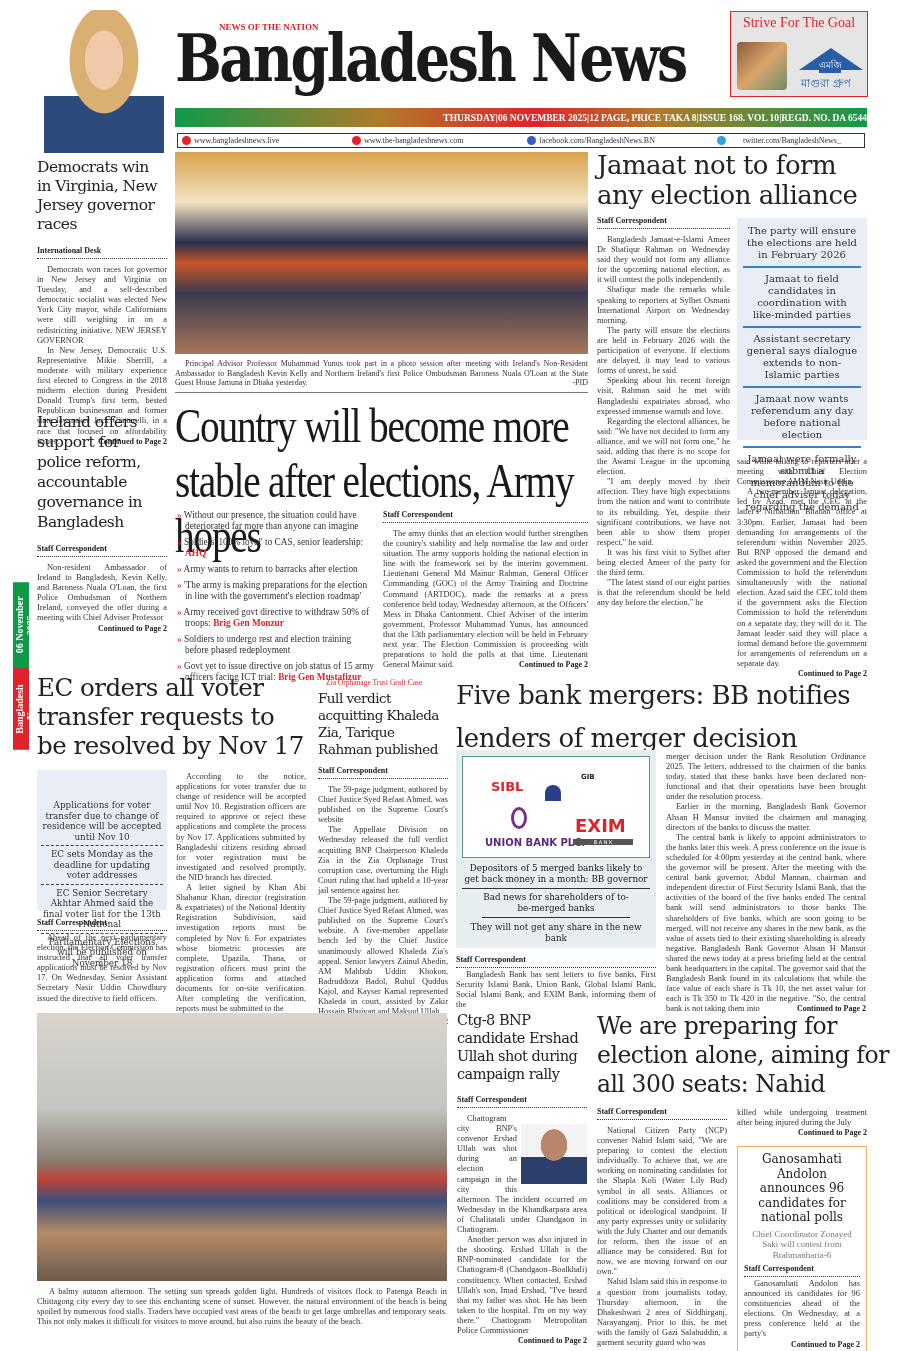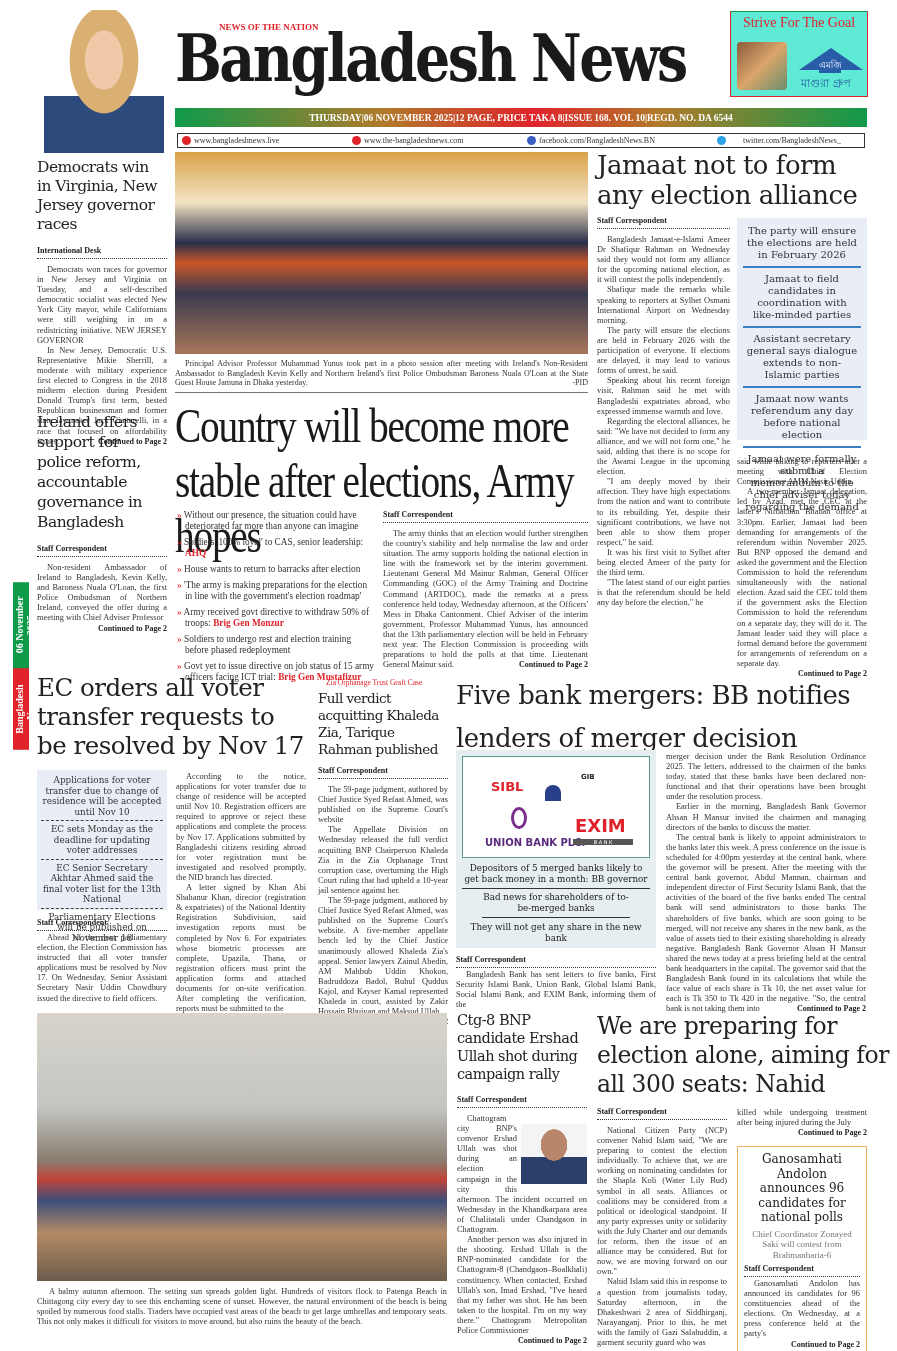--- a/index.html
+++ b/index.html
@@ -19,29 +19,29 @@
 .red{color:#e0232b;font-weight:bold}
 </style>
 </head>
 <body>
 
 <div class="abs" style="left:44px;top:10px;width:120px;height:143px;background:radial-gradient(ellipse at 50% 35%,#f0c9a8 0 22%,#d9b071 23% 40%,transparent 41%),linear-gradient(#fff 60%,#2c4a7c 60%);"></div>
 
 <div class="abs" style="left:219px;top:22px;font-family:'Liberation Serif',serif;font-weight:bold;font-size:9px;color:#e0232b;">NEWS OF THE NATION</div>
 <div class="abs" style="left:175px;top:18px;font-family:'DejaVu Serif',serif;font-weight:bold;font-size:66px;letter-spacing:-3px;color:#1a1a1a;line-height:80px;transform:scaleX(0.84);transform-origin:left;white-space:nowrap;">Bangladesh News</div>
 
-<div class="abs" style="left:730px;top:11px;width:138px;height:86px;border:1.5px solid #e0232b;border-top-color:#0f9a4a;background:#5eead4;">
+<div class="abs" style="left:730px;top:11px;width:138px;height:86px;border:1.5px solid #e0232b;border-top-color:#0f9a4a;background:#e5e5e5;">
   <div style="font-family:'Liberation Serif',serif;font-size:14px;color:#e0232b;text-align:center;margin-top:3px;">Strive For The Goal</div>
   <div style="position:absolute;left:6px;top:30px;width:50px;height:48px;background:linear-gradient(135deg,#8b5a3c,#d9a56a,#6b8e6b);border-radius:4px;"></div>
   <div style="position:absolute;left:68px;top:36px;width:0;height:0;border-left:32px solid transparent;border-right:32px solid transparent;border-bottom:22px solid #2a5da8;"></div>
   <div style="position:absolute;left:88px;top:46px;font-size:9px;color:#fff;background:#2a5da8;">এমজি</div>
   <div style="position:absolute;left:70px;top:63px;font-size:11px;color:#2a5da8;">মাগুরা গ্রুপ</div>
 </div>
 
-<div class="abs" style="left:175px;top:108px;width:692px;height:19px;background:linear-gradient(90deg,#0f9a4a,#b07a2a 30%,#e0232b 52%,#b07a2a 70%,#0f9a4a);display:flex;align-items:center;justify-content:center;font-family:'Liberation Serif',serif;font-weight:bold;font-size:9.5px;color:#fff;">
+<div class="abs" style="left:175px;top:108px;width:692px;height:19px;background:linear-gradient(90deg,#0f9a4a,#b07a2a 30%,#e0232b 52%,#b07a2a 70%,#0f9a4a);display:flex;align-items:center;justify-content:flex-end;font-family:'Liberation Serif',serif;font-weight:bold;font-size:9.5px;color:#fff;">
   <span>THURSDAY</span>
     <span style="font-weight:bold;">|</span>
   <span>06 NOVEMBER 2025</span>
     <span>|</span>
   <span>12  PAGE, PRICE TAKA  8</span>
     <span>|</span>
   <span>ISSUE 168. VOL 10</span>
     <span>|</span>
   <span>REGD. NO. DA 6544</span>
 </div>
@@ -94,21 +94,21 @@
   <span>Principal Advisor Professor Muhammad Yunus took part in a photo session after meeting with Ireland's Non-Resident Ambassador to Bangladesh Kevin Kelly and Northern Ireland's first Police Ombudsman Baroness Nuala O'Loan at the State Guest House Jamuna in Dhaka yesterday.</span>
   <span style="float:right;">-PID</span>
 </div>
 
 <div class="abs" style="left:175px;top:398px;width:413px;">
   <h1 style="font-family:'Liberation Serif',serif;font-weight:normal;font-size:48px;line-height:55px;letter-spacing:-1.5px;color:#1a1a1a;transform:scaleX(0.82);transform-origin:left;width:505px;">Country will become more stable after elections, Army hopes</h1>
 </div>
 <div class="abs" style="left:175px;top:510px;width:200px;">
   <div class="bullet"><span>Without our presence, the situation could have deteriorated far more than anyone can imagine</span></div>
   <div class="bullet"><span>Soldiers '100% loyal' to CAS, senior leadership: </span><span class="red">AHQ</span></div>
-  <div class="bullet"><span>House wants to return to barracks after election</span></div>
+  <div class="bullet"><span>Army wants to return to barracks after election</span></div>
   <div class="bullet"><span>'The army is making preparations for the election in line with the government's election roadmap'</span></div>
   <div class="bullet"><span>Army received govt directive to withdraw 50% of troops: </span><span class="red">Brig Gen Monzur</span></div>
   <div class="bullet"><span>Soldiers to undergo rest and election training before phased redeployment</span></div>
   <div class="bullet"><span>Govt yet to issue directive on job status of 15 army officers facing ICT trial: </span><span class="red">Brig Gen Mustafizur</span></div>
 </div>
 <div class="abs" style="left:383px;top:510px;width:205px;">
   <div class="byline">Staff Correspondent</div>
   <div class="body-text">
       <p>The army thinks that an election would further strengthen the country's stability and help normalise the law and order situation. The army supports holding the national election in line with the framework set by the interim government. Lieutenant General Md Mainur Rahman, General Officer Commanding (GOC) of the Army Training and Doctrine Command (ARTDOC), made the remarks at a press conference held today, Wednesday afternoon, at the Officers' Mess in Dhaka Cantonment. Chief Adviser of the interim government, Professor Muhammad Yunus, has announced that the 13th parliamentary election will be held in February next year. The Election Commission is proceeding with preparations to hold the polls at that time. Lieutenant General Mainur said.</p>
     </div>
@@ -143,21 +143,21 @@
     <p style="text-indent:0;">said while talking to reporters after a meeting with Chief Election Commissioner AMM Nasir Uddin.</p>
     <p>A two-member Jamaat delegation, led by Azad, met the CEC at the latter's Nirbachan Bhaban office at 3:30pm. Earlier, Jamaat had been demanding for arrangements of the referendum within November 2025. But BNP opposed the demand and asked the government and the Election Commission to hold the referendum simultaneously with the national election. Azad said the CEC told them if the government asks the Election Commission to hold the referendum on a separate day, they will do it. The Jamaat leader said they will place a formal demand before the government for arrangements of referendum on a separate day.</p>
   </div>
   <div class="cont">Continued to Page 2</div>
 </div>
 
 <div class="abs" style="left:37px;top:673px;width:270px;">
   <h2 class="headline" style="font-size:24.5px;line-height:29px;">EC orders all voter transfer requests to be resolved by Nov 17</h2>
 </div>
 <div class="abs side-box" style="left:37px;top:770px;width:130px;height:140px;padding:2px 4px;">
-  <div class="item" style="font-size:8.8px;line-height:10.5px;border-bottom:1px dashed #444;padding:3px 0;">Applications for voter transfer due to change of residence will be accepted until Nov 10</div>
+  <div class="item" style="font-size:8.8px;line-height:10.5px;border-bottom:1px dashed #444;padding:3px 0;margin-top:25px;">Applications for voter transfer due to change of residence will be accepted until Nov 10</div>
   <div class="item" style="font-size:8.8px;line-height:10.5px;border-bottom:1px dashed #444;padding:3px 0;">EC sets Monday as the deadline for updating voter addresses</div>
   <div class="item" style="font-size:8.8px;line-height:10.5px;border-bottom:1px dashed #444;padding:3px 0;">EC Senior Secretary Akhtar Ahmed said the final voter list for the 13th National</div>
   <div class="item" style="font-size:8.8px;line-height:10.5px;padding:3px 0;">Parliamentary Elections will be published on November 18</div>
 </div>
 <div class="abs" style="left:37px;top:918px;width:130px;">
   <div class="byline" style="margin-bottom:2px;">Staff Correspondent</div>
   <div class="body-text">
       <p>Ahead of the next parliamentary election, the Election Commission has instructed that all voter transfer applications must be resolved by Nov 17. On Wednesday, Senior Assistant Secretary Nasir Uddin Chowdhury issued the directive to field officers.</p>
     </div>
 </div>
@@ -227,21 +227,21 @@
   <div class="cont">Continued to Page 2</div>
 </div>
 
 <div class="abs" style="left:597px;top:1012px;width:300px;">
   <h2 class="headline" style="font-size:23.5px;line-height:29px;">We are preparing for election alone, aiming for all 300 seats: Nahid</h2>
 </div>
 <div class="abs" style="left:597px;top:1107px;width:130px;">
   <div class="byline">Staff Correspondent</div>
   <div class="body-text">
     <p>National Citizen Party (NCP) convener Nahid Islam said, "We are preparing to contest the election individually. To achieve that, we are working on nominating candidates for the Shapla Koli (Water Lily Bud) symbol in all seats. Alliances or coalitions may be considered from a political or ideological standpoint. If any party expresses unity or solidarity with the July Charter and our demands for reform, then the issue of an alliance may be considered. But for now, we are moving forward on our own."</p>
-    <p>Nahid Islam said this in response to a question from journalists today, Saturday afternoon, in the Dhakeshwari 2 area of Siddhirganj, Narayanganj. Prior to this, he met with the family of Gazi Salahuddin, a garment security guard who was</p>
+    <p>Nahid Islam said this in response to a question from journalists today, Thursday afternoon, in the Dhakeshwari 2 area of Siddhirganj, Narayanganj. Prior to this, he met with the family of Gazi Salahuddin, a garment security guard who was</p>
   </div>
 </div>
 <div class="abs" style="left:737px;top:1108px;width:130px;">
   <div class="body-text">
       <p style="text-indent:0;">killed while undergoing treatment after being injured during the July</p>
     </div>
   <div class="cont">Continued to Page 2</div>
 </div>
 
 <div class="abs" style="left:737px;top:1146px;width:130px;border:1.5px solid #f0b060;padding:5px 6px;">

